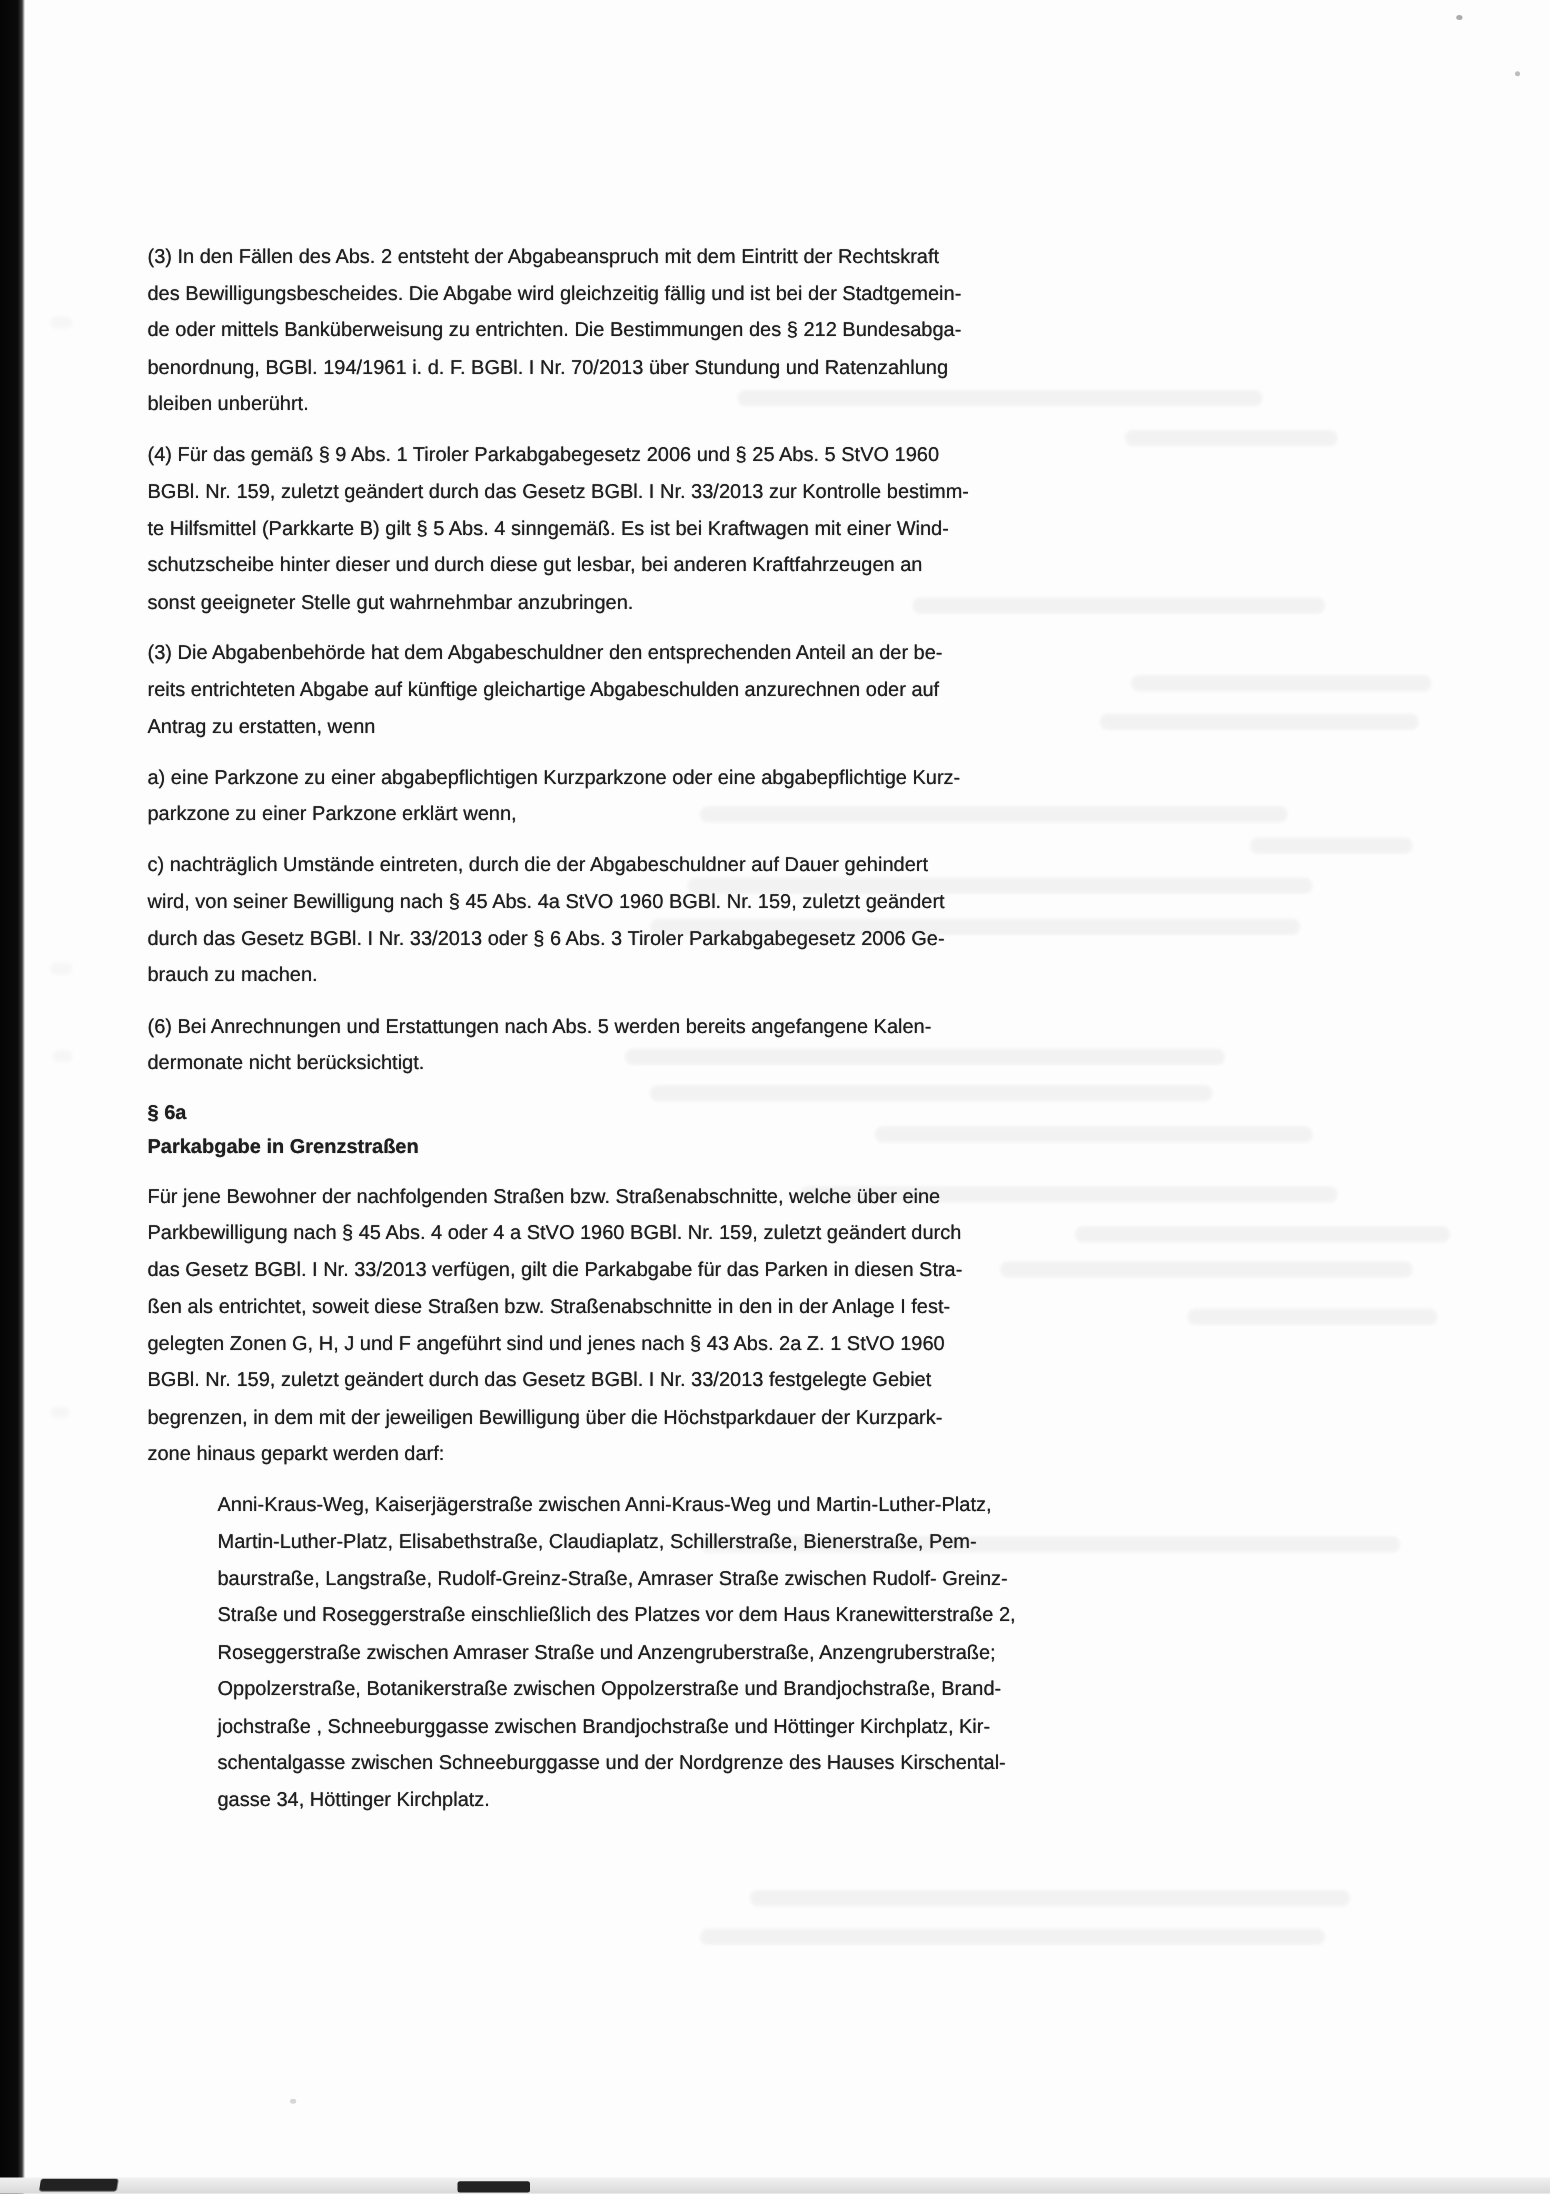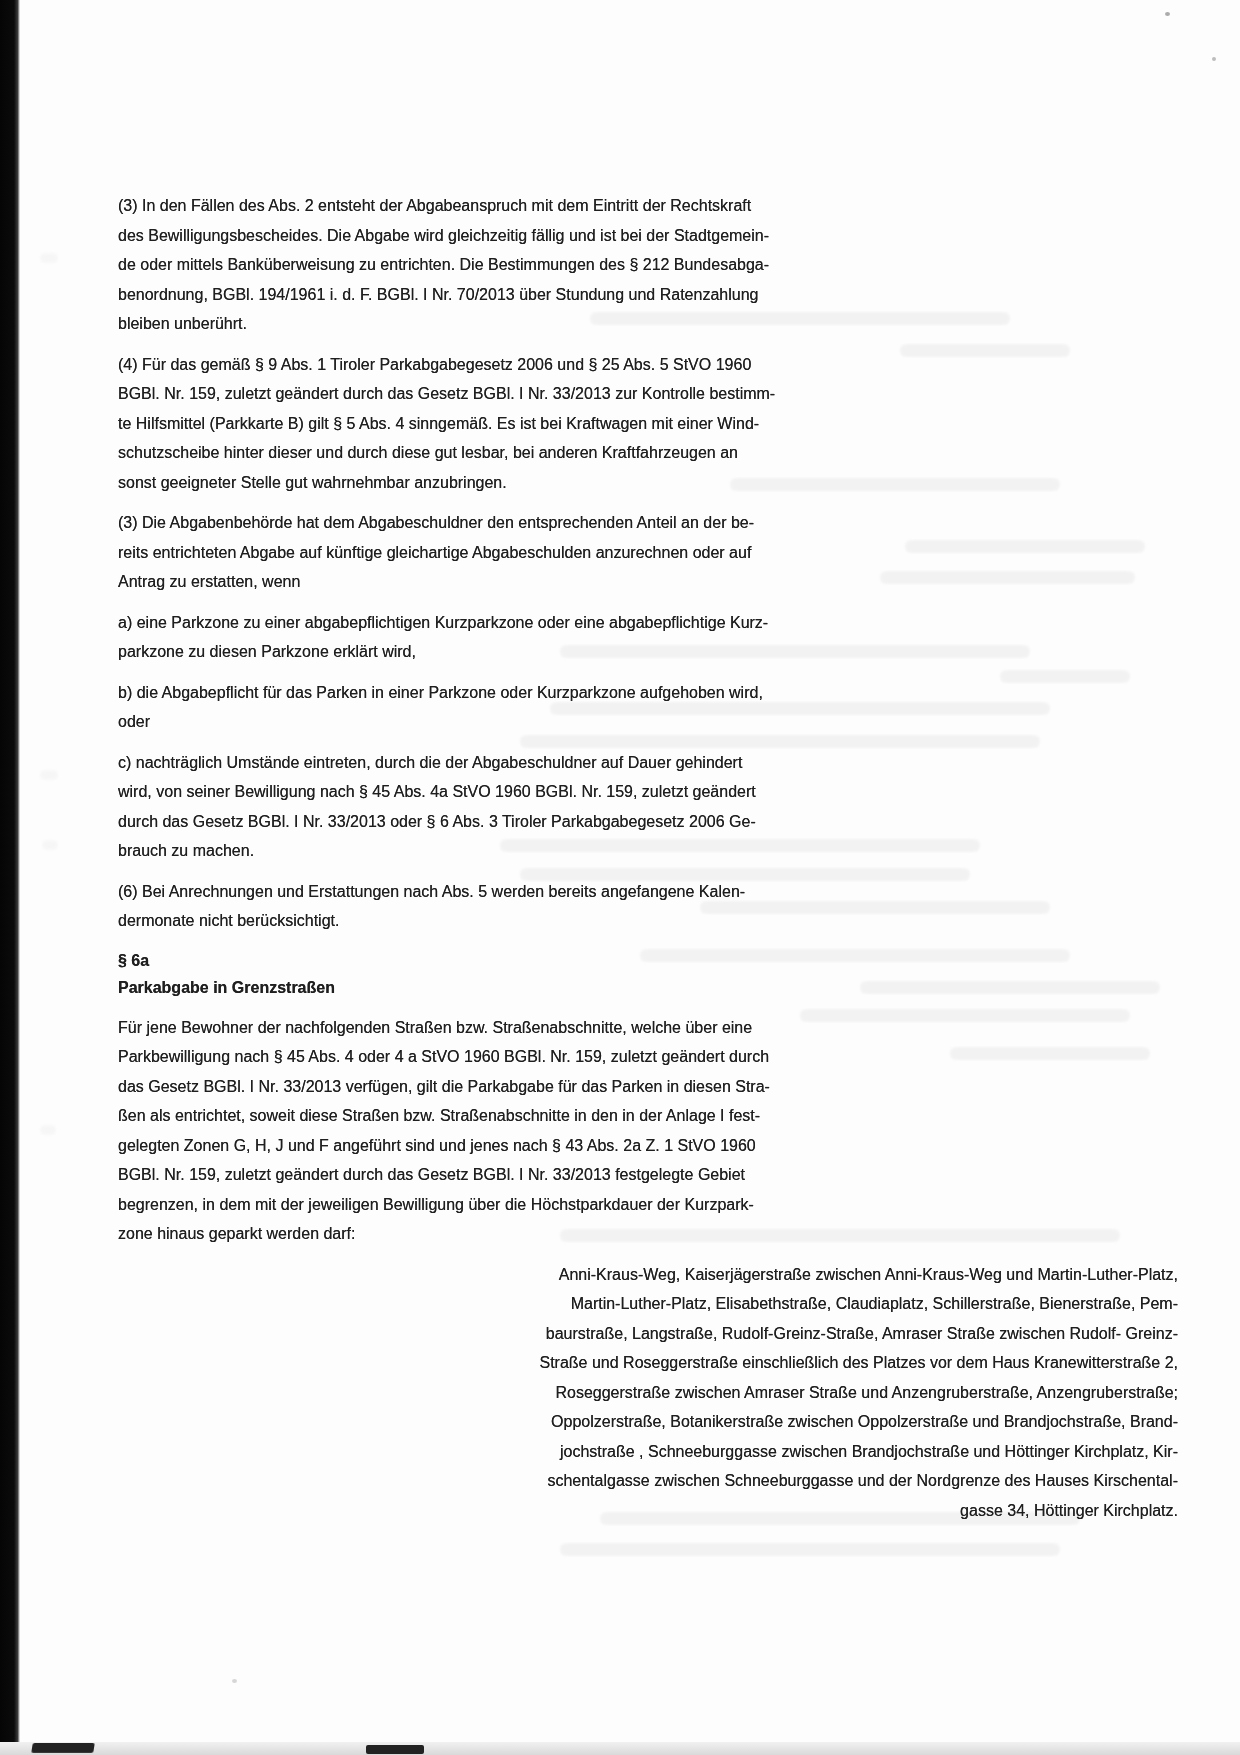--- a/index.html
+++ b/index.html
@@ -36,21 +36,21 @@
 
   
   .textcol{
     position:absolute;left:118px;top:191px;width:1060px;
     color:#1f1f1f;font-size:16px;line-height:29.5px;
     text-shadow:0 0 .6px rgba(25,25,25,.85);
   }
   .para{
     white-space:pre-line;margin:0 0 11px 0;padding:0;
   }
-  .streets{margin-left:56px;margin-top:3px;text-align:right;}
+  .streets{margin-left:56px;margin-top:3px;}
   .heading{width:1020px;font-weight:700;line-height:27px;margin:4px 0 12px 0;}
   .h-num,.h-title{white-space:pre;}
 </style>
 </head>
 <body>
 
 <div class="page">
 
   <div id="artifacts">
     <div class="scan-bar"></div>
@@ -93,23 +93,21 @@
 bleiben unberührt.</p>
     <p class="para">(4) Für das gemäß § 9 Abs. 1 Tiroler Parkabgabegesetz 2006 und § 25 Abs. 5 StVO 1960
 BGBl. Nr. 159, zuletzt geändert durch das Gesetz BGBl. I Nr. 33/2013 zur Kontrolle bestimm-
 te Hilfsmittel (Parkkarte B) gilt § 5 Abs. 4 sinngemäß. Es ist bei Kraftwagen mit einer Wind-
 schutzscheibe hinter dieser und durch diese gut lesbar, bei anderen Kraftfahrzeugen an
 sonst geeigneter Stelle gut wahrnehmbar anzubringen.</p>
     <p class="para">(3) Die Abgabenbehörde hat dem Abgabeschuldner den entsprechenden Anteil an der be-
 reits entrichteten Abgabe auf künftige gleichartige Abgabeschulden anzurechnen oder auf
 Antrag zu erstatten, wenn</p>
     <p class="para">a) eine Parkzone zu einer abgabepflichtigen Kurzparkzone oder eine abgabepflichtige Kurz-
-parkzone zu diesen Parkzone erklärt wird,</p>
-    <p class="para">b) die Abgabepflicht für das Parken in einer Parkzone oder Kurzparkzone aufgehoben wird,
-oder</p>
+parkzone zu einer Parkzone erklärt wenn,</p>
     <p class="para">c) nachträglich Umstände eintreten, durch die der Abgabeschuldner auf Dauer gehindert
 wird, von seiner Bewilligung nach § 45 Abs. 4a StVO 1960 BGBl. Nr. 159, zuletzt geändert
 durch das Gesetz BGBl. I Nr. 33/2013 oder § 6 Abs. 3 Tiroler Parkabgabegesetz 2006 Ge-
 brauch zu machen.</p>
     <p class="para">(6) Bei Anrechnungen und Erstattungen nach Abs. 5 werden bereits angefangene Kalen-
 dermonate nicht berücksichtigt.</p>
 
     <div class="heading">
       <div class="h-num">§ 6a</div>
       <div class="h-title">Parkabgabe in Grenzstraßen</div>

